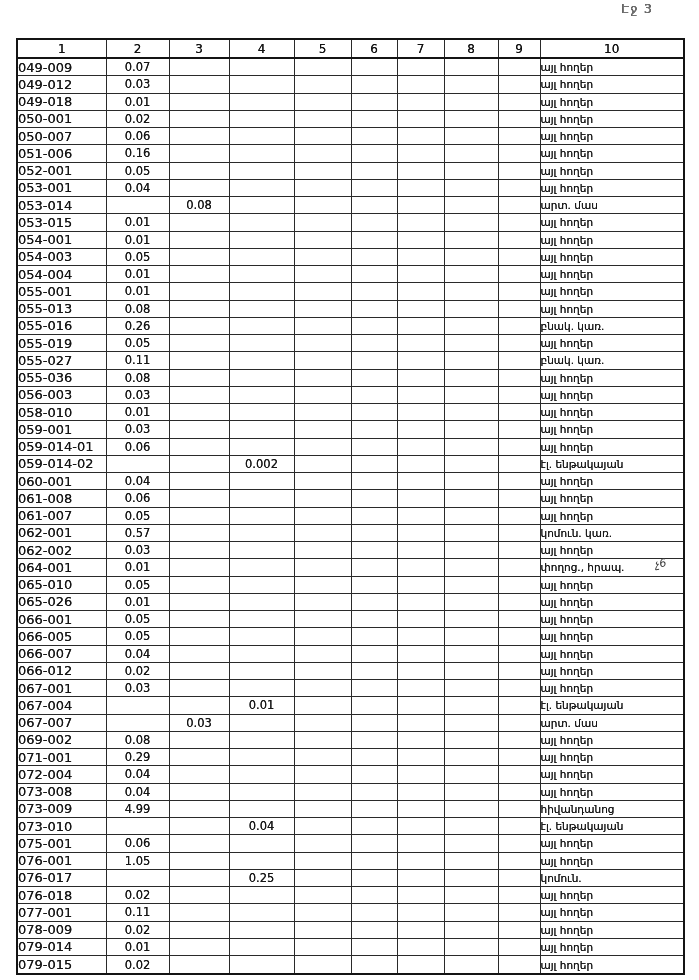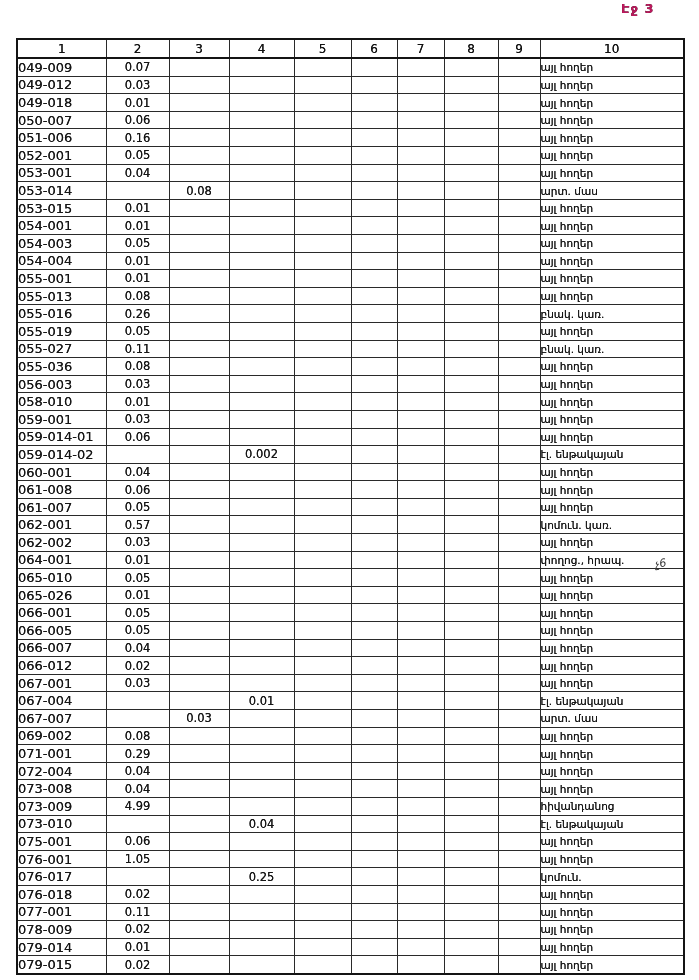--- a/index.html
+++ b/index.html
@@ -3,21 +3,21 @@
 <meta charset="utf-8">
 <style>
   html,body{margin:0;padding:0;}
   body{
     width:699px;height:980px;background:#ffffff;position:relative;
     font-family:"DejaVu Sans","Liberation Sans",sans-serif;
     color:#161616;
   }
   .page-label{
     position:absolute;top:1px;left:621px;
-    font-size:13px;font-weight:bold;letter-spacing:1px;color:#be185d;
+    font-size:13px;font-weight:normal;letter-spacing:1px;color:#737373;
     text-shadow:0 0 .5px #000;
   }
   table.scan{
     position:absolute;left:16px;top:38px;
     width:667px;height:937px;
     border-collapse:collapse;table-layout:fixed;
     border:2px solid #141414;
   }
   table.scan th, table.scan td{
     border:1px solid #2a2a2a;
@@ -101,20 +101,32 @@
         <td class="num"></td>
         <td class="num"></td>
         <td class="num"></td>
         <td class="num"></td>
         <td class="num"></td>
         <td class="num"></td>
         <td class="num"></td>
         <td class="use">այլ հողեր</td>
       </tr>
       <tr>
+        <td class="code">050-001</td>
+        <td class="num">0.02</td>
+        <td class="num"></td>
+        <td class="num"></td>
+        <td class="num"></td>
+        <td class="num"></td>
+        <td class="num"></td>
+        <td class="num"></td>
+        <td class="num"></td>
+        <td class="use">այլ հողեր</td>
+      </tr>
+      <tr>
         <td class="code">050-007</td>
         <td class="num">0.06</td>
         <td class="num"></td>
         <td class="num"></td>
         <td class="num"></td>
         <td class="num"></td>
         <td class="num"></td>
         <td class="num"></td>
         <td class="num"></td>
         <td class="use">այլ հողեր</td>

